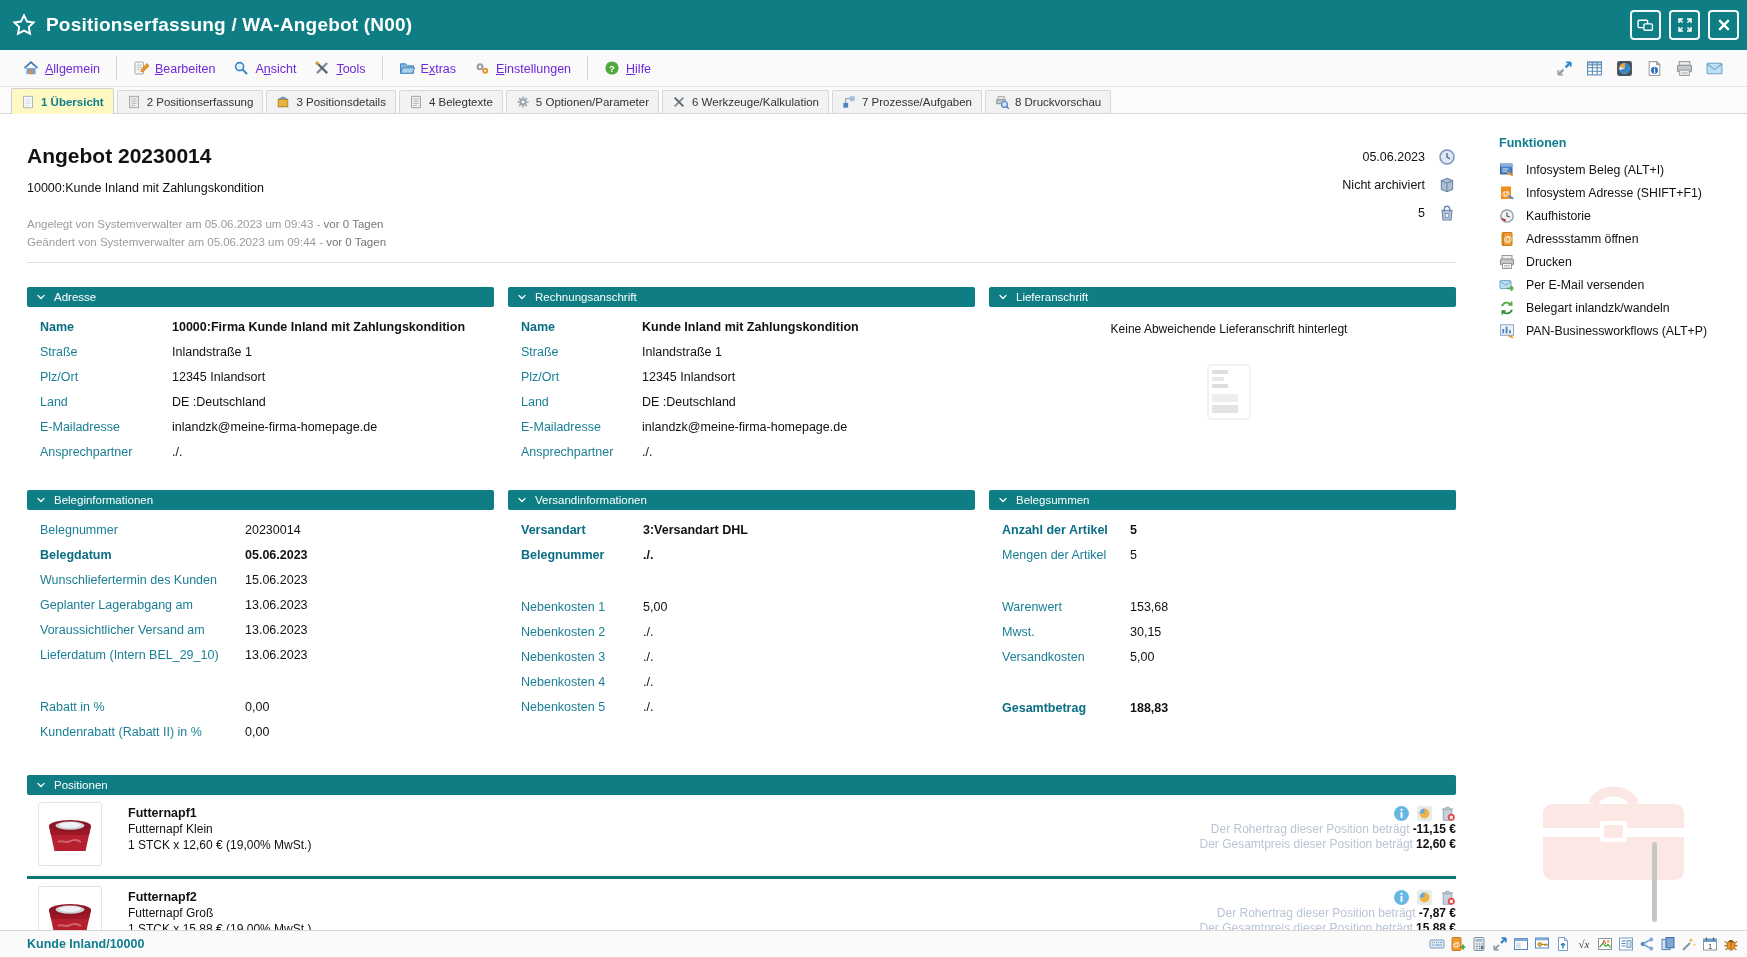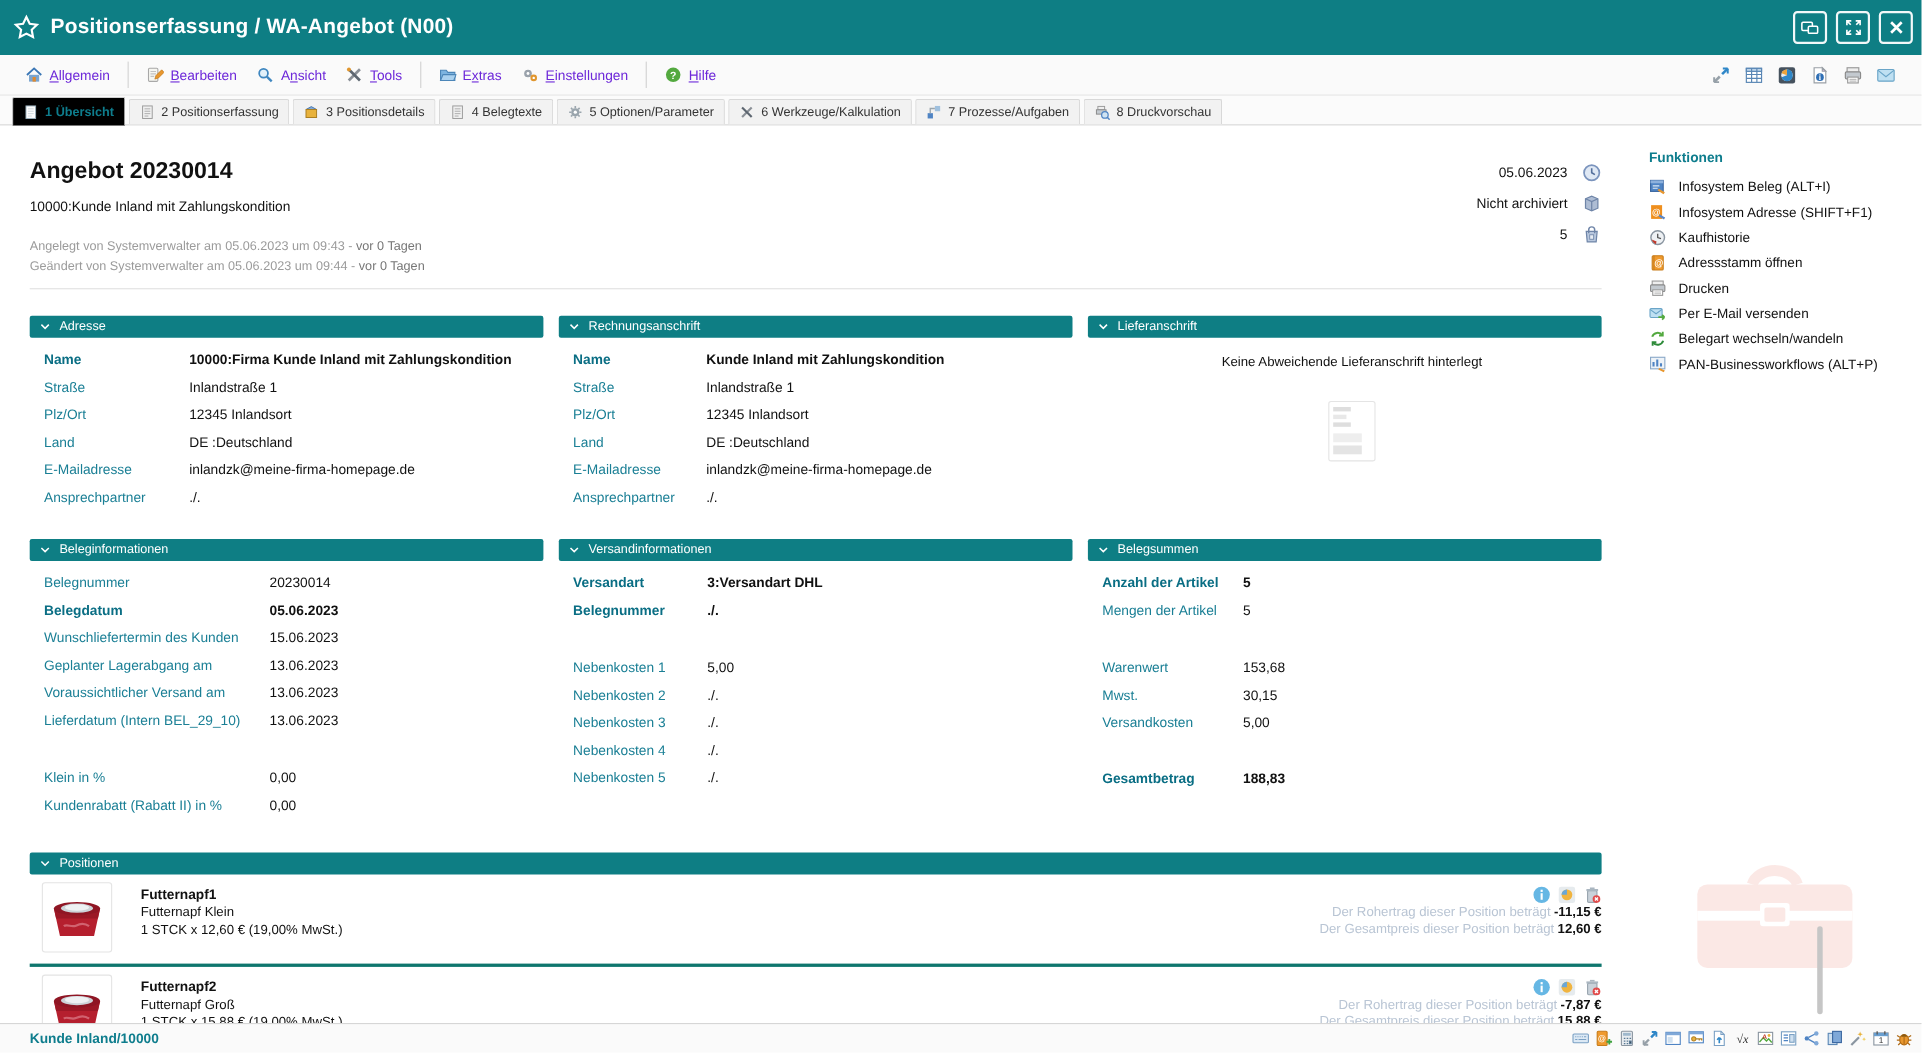--- a/index.html
+++ b/index.html
@@ -16,21 +16,21 @@
   
   .menubar{height:37px;background:#fafafa;border-bottom:1px solid #e2e2e2;display:flex;align-items:center;padding:0 12px 0 14px;box-sizing:border-box}
   .menu-item{display:flex;align-items:flex-end;gap:6px;font-size:12.5px;color:#6d28d9;padding:5px 9px;cursor:pointer;white-space:nowrap}
   .menu-sep{width:1px;height:24px;background:#d2d2d2;margin:0 7px}
   .menubar-right{margin-left:auto;display:flex;gap:13px;align-items:center;padding-right:12px}
   .menubar-right .ic{cursor:pointer}
 
   
   .tabbar{height:27px;background:#fbfbfb;border-bottom:1px solid #d8d8d8;display:flex;align-items:flex-end;padding-left:11px;box-sizing:border-box}
   .tab{display:flex;align-items:center;gap:6px;font-size:11.5px;height:23px;padding:0 9px;border:1px solid #d8d8d8;border-bottom:none;background:#f2f2f2;color:#333;margin-right:3px;cursor:pointer;border-radius:2px 2px 0 0;white-space:nowrap;box-sizing:border-box}
-  .tab.active{background:#000000;color:#0e7d8d;font-weight:bold;height:26px;margin-bottom:-1px;border-color:#cfcfcf}
+  .tab.active{background:#fef9c3;color:#0e7d8d;font-weight:bold;height:26px;margin-bottom:-1px;border-color:#cfcfcf}
 
   
   .content{display:flex;height:816px;overflow:hidden}
   .main{width:1480px;flex:none;padding:6px 24px 0 27px;box-sizing:border-box}
 
   .docheader{display:flex}
   .doc-title{font-size:21px;font-weight:bold;margin-top:24px}
   .doc-sub{font-size:12.5px;margin-top:13px}
   .doc-meta{font-size:11.5px;color:#9b9b9b;margin-top:23px}
   .doc-meta + .doc-meta{margin-top:6px}
@@ -496,21 +496,21 @@
             </div>
             <div class="frow">
               <span class="lbl">Voraussichtlicher Versand am</span>
               <span class="val">13.06.2023</span>
             </div>
             <div class="frow">
               <span class="lbl">Lieferdatum (Intern BEL_29_10)</span>
               <span class="val">13.06.2023</span>
             </div>
             <div class="frow gap-sm">
-              <span class="lbl">Klein in %</span>
+              <span class="lbl">Rabatt in %</span>
               <span class="val">0,00</span>
             </div>
             <div class="frow">
               <span class="lbl">Kundenrabatt (Rabatt II) in %</span>
               <span class="val">0,00</span>
             </div>
           </div>
         </div>
         <div class="section sec-versandinformationen">
           <div class="sec-bar">
@@ -763,21 +763,21 @@
         </div>
         <div class="func-item">
           <span class="ic">
             <svg viewBox="0 0 16 16" width="16" height="16" xmlns="http://www.w3.org/2000/svg">
               <path d="M3 6.2a5.2 5.2 0 019.2-1.4" fill="none" stroke="#53a93f" stroke-width="1.8"></path>
               <path d="M12.6 1.6v3.4H9.2" fill="none" stroke="#53a93f" stroke-width="1.7"></path>
               <path d="M13 9.8a5.2 5.2 0 01-9.2 1.4" fill="none" stroke="#2e8b3a" stroke-width="1.8"></path>
               <path d="M3.4 14.4V11h3.4" fill="none" stroke="#2e8b3a" stroke-width="1.7"></path>
             </svg>
           </span>
-          <span>Belegart wechseln/wandeln</span>
+          <span>Belegart inlandzk/wandeln</span>
         </div>
         <div class="func-item">
           <span class="ic">
             <svg viewBox="0 0 16 16" width="16" height="16" xmlns="http://www.w3.org/2000/svg">
               <rect x="1.5" y="1.8" width="13" height="10.5" fill="#eef3f8" stroke="#8aa8c8"></rect>
               <path d="M4.2 10.2V6m3.4 4.2V3.8m3.4 6.4V7.2" stroke="#4f84c4" stroke-width="1.9"></path>
               <path d="M9.5 11.5l5 2.4-1 1.6-5-2.5z" fill="#e8972e"></path>
             </svg>
           </span>
           <span>PAN-Businessworkflows (ALT+P)</span>

